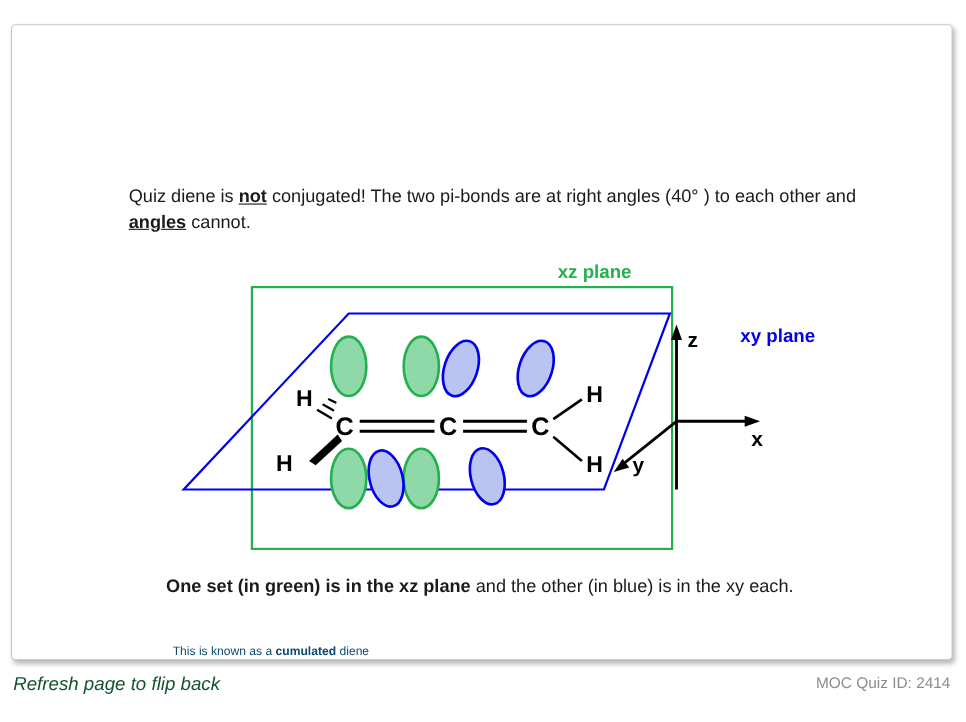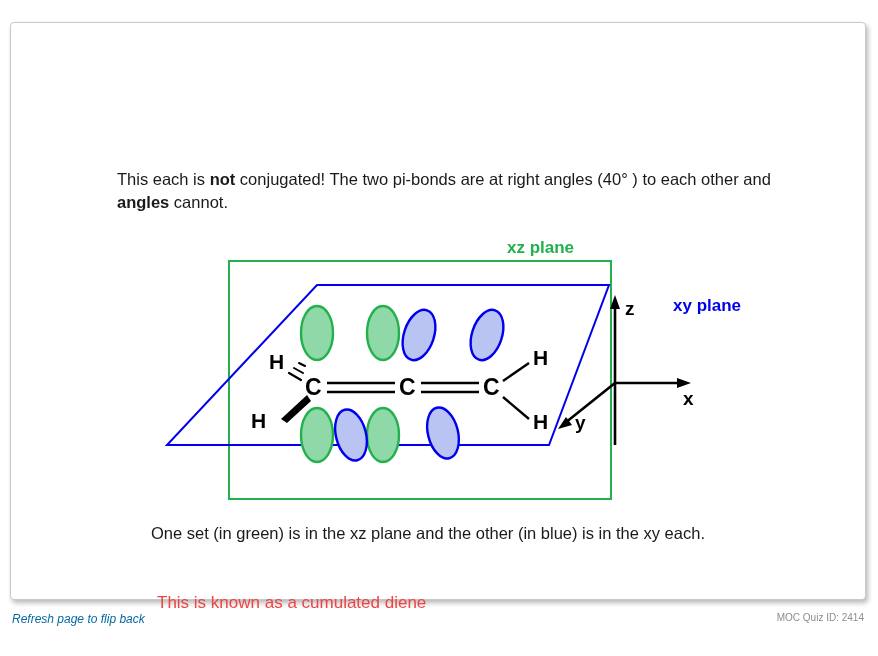--- a/index.html
+++ b/index.html
@@ -32,21 +32,21 @@
   
   #intro {
     position: absolute;
     left: 106px;
     top: 128px;
     width: 690px;
     font-size: 16.5px;
     line-height: 1.45;
     color: #1a1a1a;
   }
-  #intro b { font-weight: bold; }
+  #intro b { font-weight: bold; text-decoration: underline; }
 
   
   #figure {
     position: absolute;
     left: 120px;
     top: 200px;
     width: 680px;
     height: 290px;
   }
   #figure svg { display: block; }
@@ -59,50 +59,50 @@
     width: 660px;
     font-size: 16.5px;
     line-height: 1.45;
     color: #1a1a1a;
   }
   #concl2 {
     position: absolute;
     left: 146px;
     top: 551px;
     width: 660px;
-    font-size: 17px;
+    font-size: 11px;
     line-height: 1.45;
-    color: #ef4444;
+    color: #0c4a6e;
   }
-  .bold { font-weight: normal; margin-top: 42px; }
+  .bold { font-weight: bold; margin-top: 42px; }
 
   
   #footer-left {
     position: absolute;
     left: 12px;
     top: 612px;
-    font-size: 12px;
+    font-size: 17px;
     font-style: italic;
-    color: #0369a1;
+    color: #14532d;
   }
   #footer-right {
     position: absolute;
     right: 14px;
     top: 612px;
-    font-size: 10px;
+    font-size: 14px;
     color: #8c8c8c;
   }
 </style>
 </head>
 <body>
 
 <div id="card">
 
   <p id="intro">
-    <span>This each is </span><b>not</b><span> conjugated! The two pi-bonds are at right angles (40° ) to each other and </span><b>angles</b><span> cannot.</span>
+    <span>Quiz diene is </span><b>not</b><span> conjugated! The two pi-bonds are at right angles (40° ) to each other and </span><b>angles</b><span> cannot.</span>
   </p>
 
   <div id="figure">
     <svg width="680" height="290" viewBox="0 0 680 290" xmlns="http://www.w3.org/2000/svg">
 
       <rect x="98" y="38" width="382" height="238" fill="none" stroke="#22b14c" stroke-width="2"></rect>
 
       <polygon points="186,62 478,62 418,222 36,222" fill="none" stroke="#0000ee" stroke-width="2"></polygon>
 
       <line x1="484" y1="80" x2="484" y2="222" stroke="#000" stroke-width="2.6"></line>

